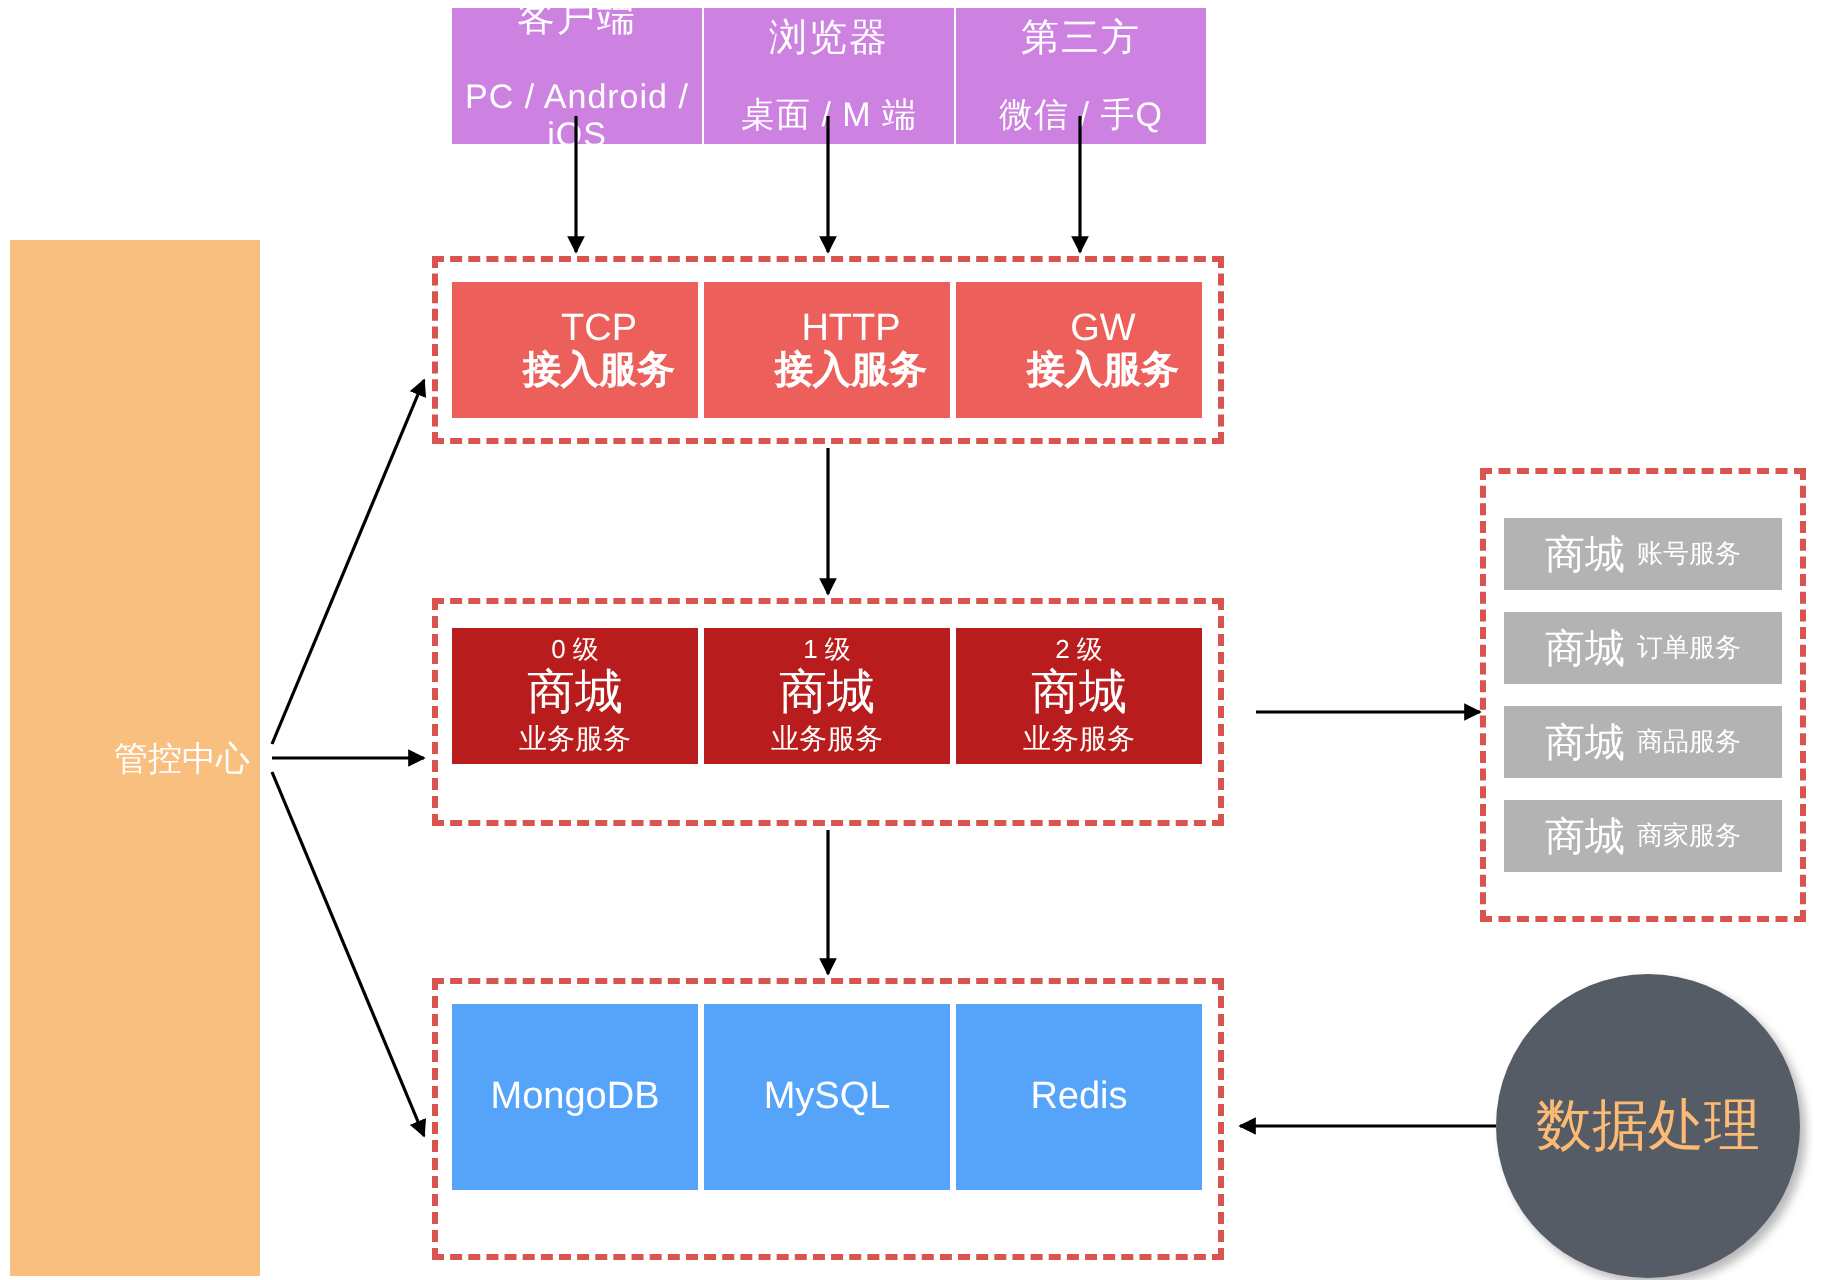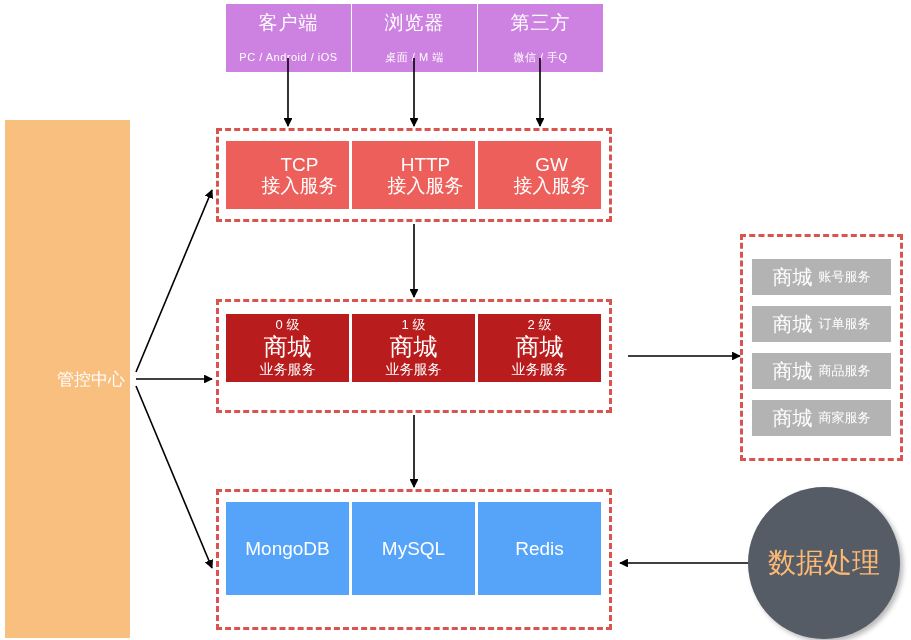--- a/index.html
+++ b/index.html
@@ -11,29 +11,29 @@
   }
   #stage { position: relative; width: 911px; height: 640px; }
 
   .box { position: absolute; display: flex; flex-direction: column;
          align-items: center; justify-content: center; color: #ffffff;
          text-align: center; line-height: 1.12; }
 
   
   .client { background: #cd82e2; top: 4px; width: 125px; height: 68px; }
   .client .t1 { font-size: 19px; letter-spacing: 1px; }
-  .client .t2 { font-size: 11px; margin-top: 18px; letter-spacing: .5px; }
+  .client .t2 { font-size: 17px; margin-top: 18px; letter-spacing: .5px; }
 
   
   .frame { position: absolute; border: 3px dashed #d9534f; background: transparent; }
 
   
   .access { background: #ec5f5a; width: 123px; height: 68px; top: 141px; padding-left: 24px; }
   .access .t1 { font-size: 19px; }
-  .access .t2 { font-size: 19px; }
+  .access .t2 { font-size: 19px; font-weight: bold; }
 
   
   .biz { background: #b91c1c; width: 123px; height: 68px; top: 314px; }
   .biz .lv  { font-size: 13px; }
   .biz .big { font-size: 24px; margin: 1px 0; }
   .biz .sub { font-size: 14px; }
 
   
   .db { background: #55a4fa; width: 123px; height: 93px; top: 502px; }
   .db .t1 { font-size: 19px; }

